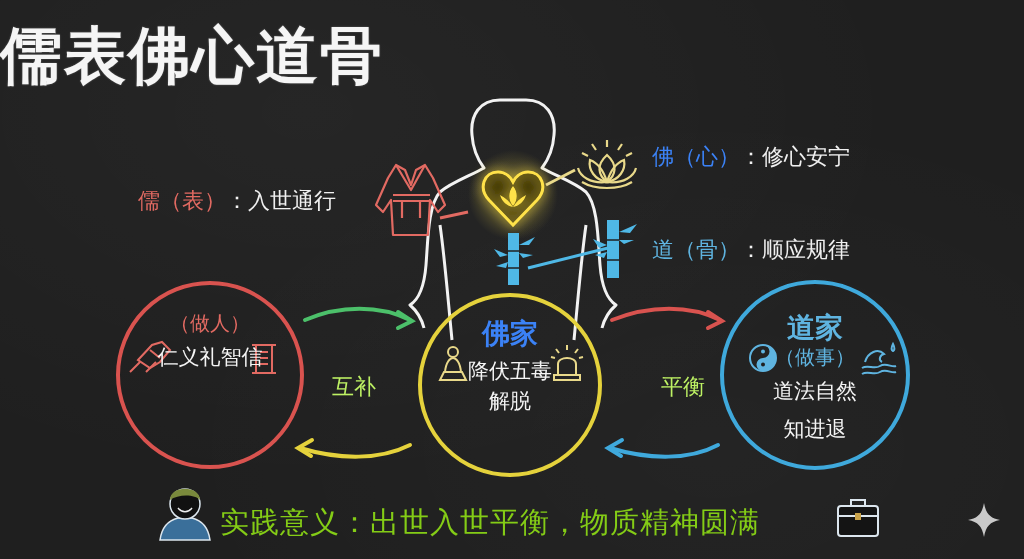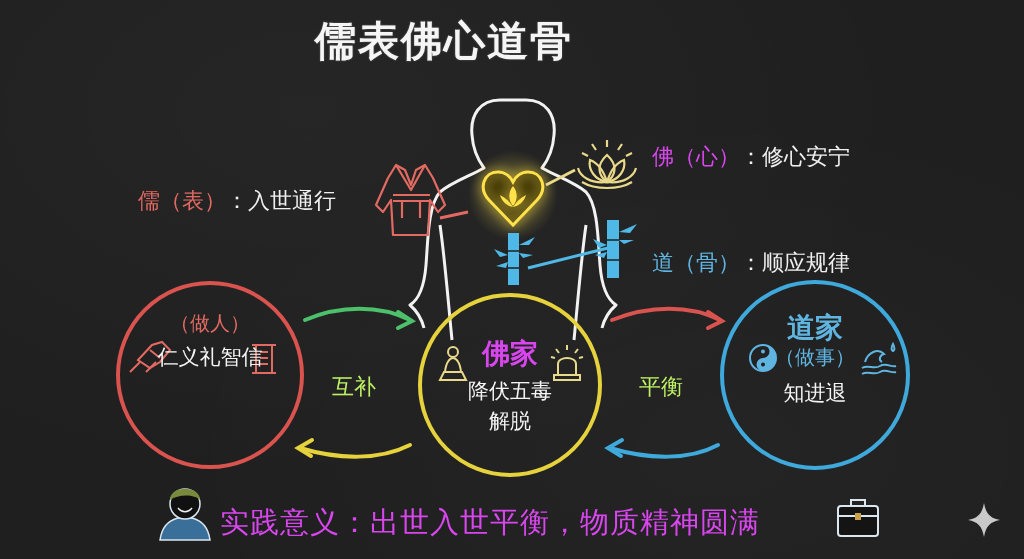--- a/index.html
+++ b/index.html
@@ -8,36 +8,36 @@
     background: #1f1f1f;
     background-image:
       radial-gradient(ellipse at 30% 20%, rgba(255,255,255,0.03), transparent 60%),
       radial-gradient(ellipse at 70% 80%, rgba(255,255,255,0.025), transparent 55%);
     font-family: "DejaVu Sans", "Liberation Sans", sans-serif;
     position: relative;
     color: #f2f2f2;
   }
   .abs { position: absolute; }
   .title {
-    left: 0; width: 888px; top: 14px; text-align: center;
-    font-size: 41px; font-weight: bold; color: #f5f5f5; letter-spacing: 2px;
+    left: 0; width: 888px; top: 14px; text-align: left;
+    font-size: 62px; font-weight: bold; color: #f5f5f5; letter-spacing: 2px;
     text-shadow: 0 0 2px rgba(255,255,255,0.3);
   }
   svg.art { position: absolute; left: 0; top: 0; }
   .lbl { font-size: 22px; white-space: nowrap; }
   .lbl .desc { color: #f0f0f0; }
   .red { color: #e26a62; }
-  .gold { color: #d946ef; }
+  .gold { color: #3b82f6; }
   .blue { color: #5fb4e0; }
   .circle-text { text-align: center; position: absolute; }
   .c-title { font-size: 28px; font-weight: bold; line-height: 32px; }
   .c-sub { font-size: 20px; line-height: 26px; }
   .c-body { font-size: 21px; color: #f4f4f4; line-height: 30px; margin-top: 6px; }
   .between { font-size: 22px; color: #bef264; }
-  .footer { font-size: 29px; color: #d946ef; white-space: nowrap; letter-spacing: 1px; }
+  .footer { font-size: 29px; color: #84cc16; white-space: nowrap; letter-spacing: 1px; }
 </style>
 </head>
 <body>
 
 <div class="abs title">儒表佛心道骨</div>
 
 <svg class="art" width="1024" height="559" viewBox="0 0 1024 559">
   <defs>
     <filter id="glow" x="-50%" y="-50%" width="200%" height="200%">
       <feGaussianBlur stdDeviation="6" result="b"></feGaussianBlur>
@@ -167,37 +167,38 @@
 
   <path d="M984,503 C986,514 990,518 1000,520 C990,522 986,526 984,537 C982,526 978,522 968,520 C978,518 982,514 984,503 Z" fill="#c9c9c9"></path>
 </svg>
 
 <div class="abs lbl" style="left:138px; top:186px;">
   <span class="red">儒（表）</span><span>：</span><span class="desc">入世通行</span>
 </div>
 <div class="abs lbl" style="left:652px; top:142px;">
   <span class="gold">佛（心）</span><span>：</span><span class="desc">修心安宁</span>
 </div>
-<div class="abs lbl" style="left:652px; top:248px;">
+<div class="abs lbl" style="left:652px; top:235px;">
   <span class="blue">道（骨）</span><span>：</span><span class="desc">顺应规律</span>
 </div>
 
 <div class="circle-text" style="left:140px; width:140px; top:310px;">
   <div class="c-sub red">（做人）</div>
   <div class="c-body">仁义礼智信</div>
 </div>
 
-<div class="circle-text" style="left:440px; width:140px; top:338px;">
+<div class="circle-text" style="left:440px; width:140px; top:318px;">
   <div class="c-title gold">佛家</div>
   <div class="c-body">降伏五毒</div>
   <div class="c-body" style="margin-top:0">解脱</div>
 </div>
 
 <div class="circle-text" style="left:745px; width:140px; top:312px;">
   <div class="c-title blue">道家</div>
   <div class="c-sub blue">（做事）</div>
+  <div class="c-body">道法自然</div>
   <div class="c-body" style="margin-top:8px">知进退</div>
 </div>
 
 <div class="abs between" style="left:332px; top:372px;">互补</div>
-<div class="abs between" style="left:639px; top:372px;">平衡</div>
+<div class="abs between" style="left:661px; top:372px;">平衡</div>
 
 <div class="abs footer" style="left:220px; top:503px;">实践意义：出世入世平衡，物质精神圆满</div>
 
 </body></html>

